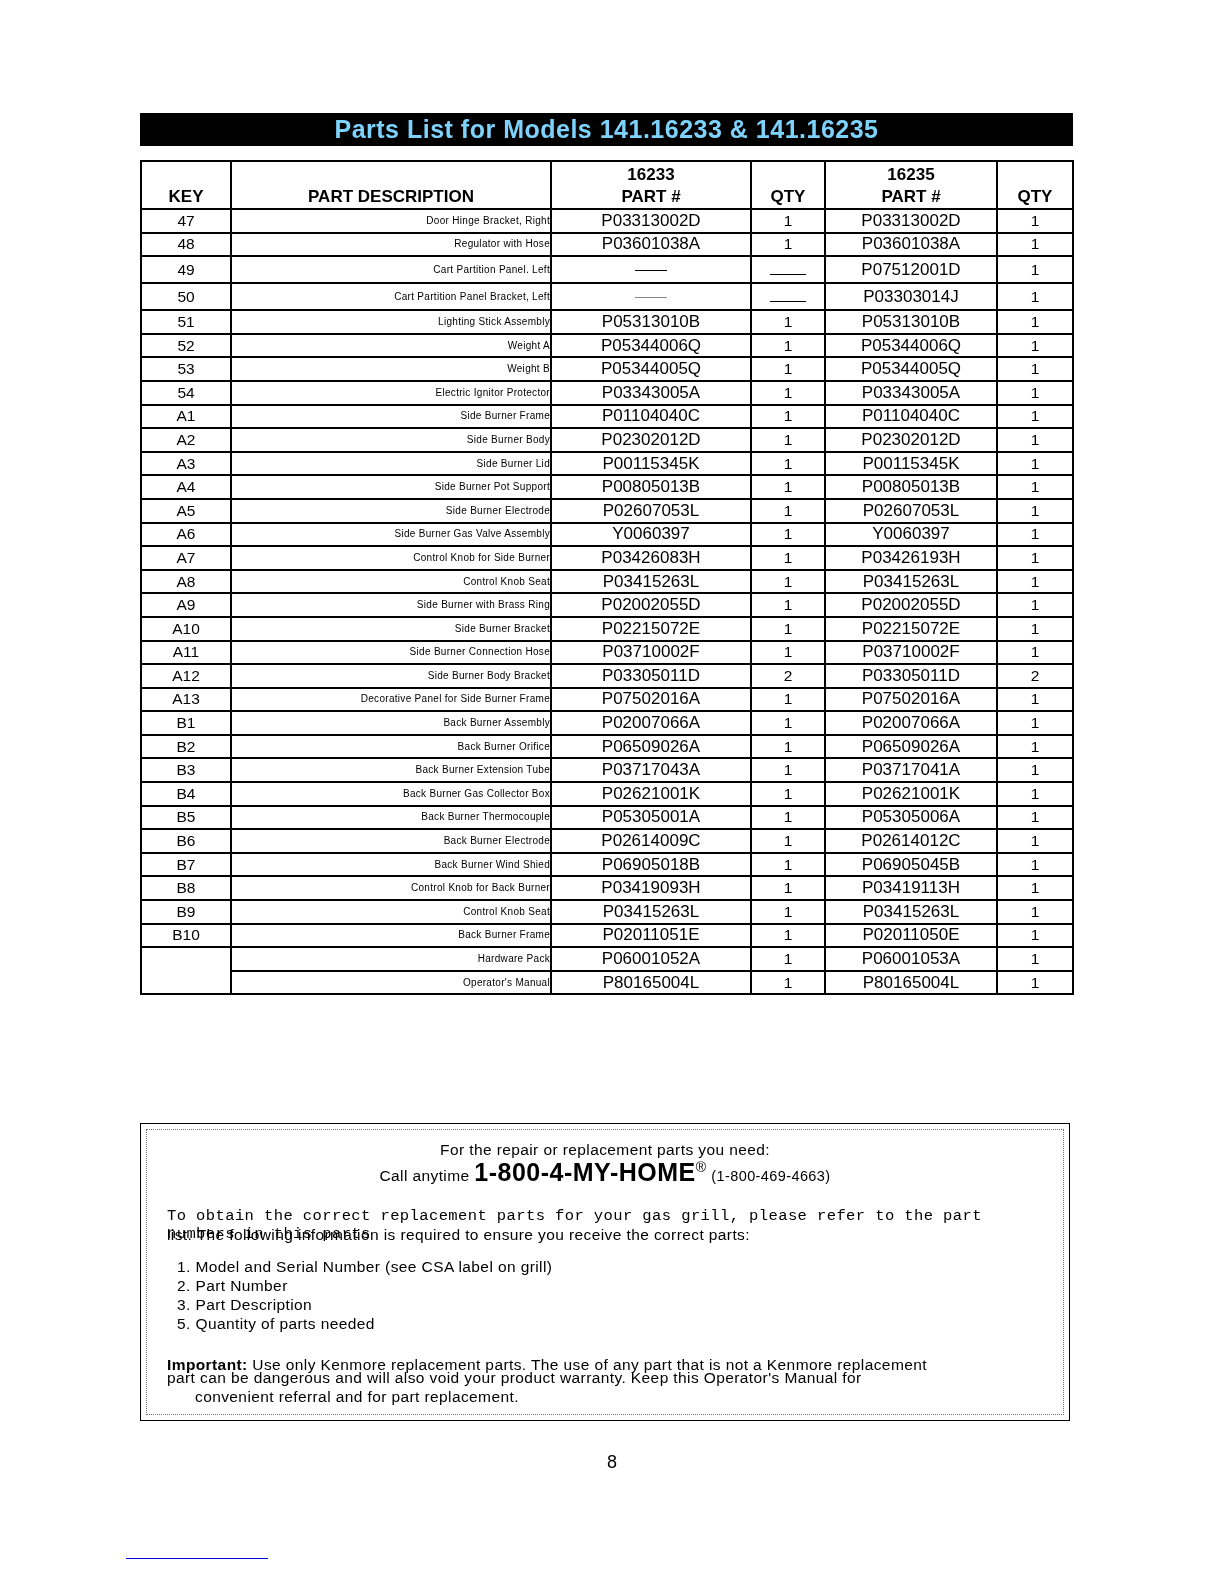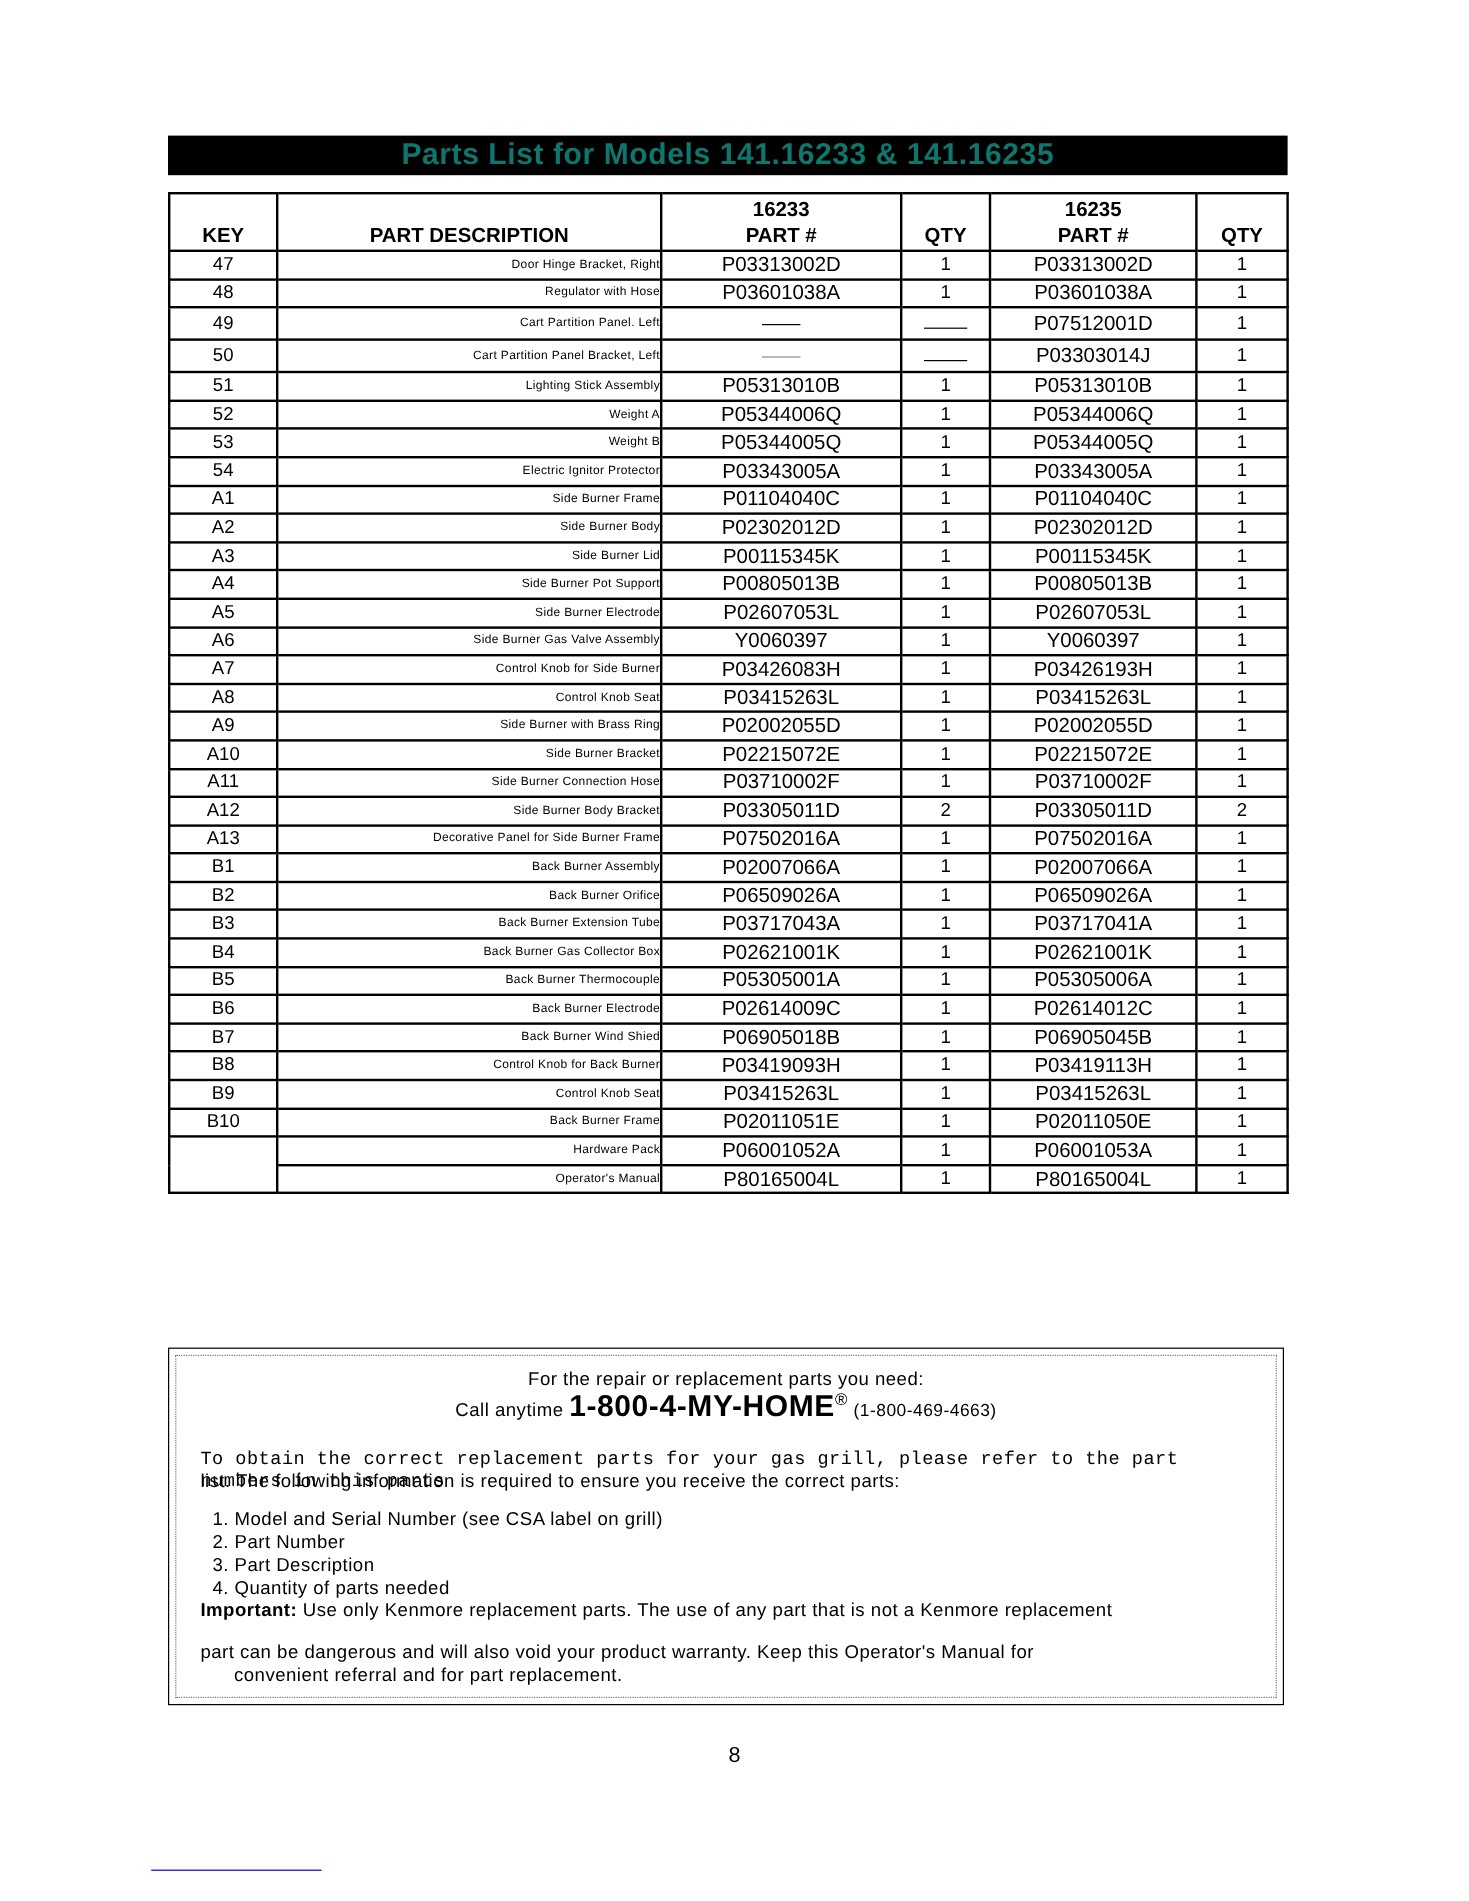--- a/index.html
+++ b/index.html
@@ -2,21 +2,21 @@
 <html><head>
   <meta charset="utf-8">
   <style>
     html, body { margin: 0; padding: 0; background: #ffffff; }
     body {
       width: 1224px; height: 1584px; position: relative; overflow: hidden;
       font-family: "Liberation Sans", sans-serif; color: #000;
     }
     .title-bar {
       position: absolute; left: 140px; top: 113px; width: 933px; height: 33px;
-      background: #000; color: #0f766e; text-align: center;
+      background: #000; color: #7dd3fc; text-align: center;
       font-family: "Liberation Sans", sans-serif; font-weight: bold;
       font-size: 25px; line-height: 33px; letter-spacing: 0.5px;
     }
     table.parts {
       position: absolute; left: 140px; top: 160px; width: 932px;
       border-collapse: collapse; table-layout: fixed;
       font-family: "Liberation Sans", sans-serif;
     }
     table.parts th, table.parts td {
       border: 2px solid #000; padding: 0; height: 21.6px; line-height: 20px;
@@ -355,20 +355,20 @@
   <div class="info-text center" style="top:34px;">
     <span>Call anytime</span>
     <span class="phone-big"><span>1-800-4-MY-HOME</span><span class="reg">®</span></span>
     <span class="phone-small">(1-800-469-4663)</span>
   </div>
   <div class="info-text" style="top:83px;font-family:Liberation Mono, monospace;">To obtain the correct replacement parts for your gas grill, please refer to the part numbers in this parts</div>
   <div class="info-text" style="top:102px;">list. The following information is required to ensure you receive the correct parts:</div>
   <div class="list-item" style="top:134px;">1. Model and Serial Number (see CSA label on grill)</div>
   <div class="list-item" style="top:153px;">2. Part Number</div>
   <div class="list-item" style="top:172px;">3. Part Description</div>
-  <div class="list-item" style="top:191px;">4. Quantity of parts needed</div>
-  <div class="info-text" style="top:210px;"><span class="important-label">Important:</span><span> Use only Kenmore replacement parts. The use of any part that is not a Kenmore replacement</span></div>
+  <div class="list-item" style="top:191px;">5. Quantity of parts needed</div>
+  <div class="info-text" style="top:232px;"><span class="important-label">Important:</span><span> Use only Kenmore replacement parts. The use of any part that is not a Kenmore replacement</span></div>
   <div class="info-text" style="top:245px;">part can be dangerous and will also void your product warranty. Keep this Operator's Manual for</div>
   <div class="info-text" style="top:264px;margin-left:28px;">convenient referral and for part replacement.</div>
 </div>
 
 <div class="page-num">8</div>
 <div class="footer-line"></div>
 
 </body></html>

